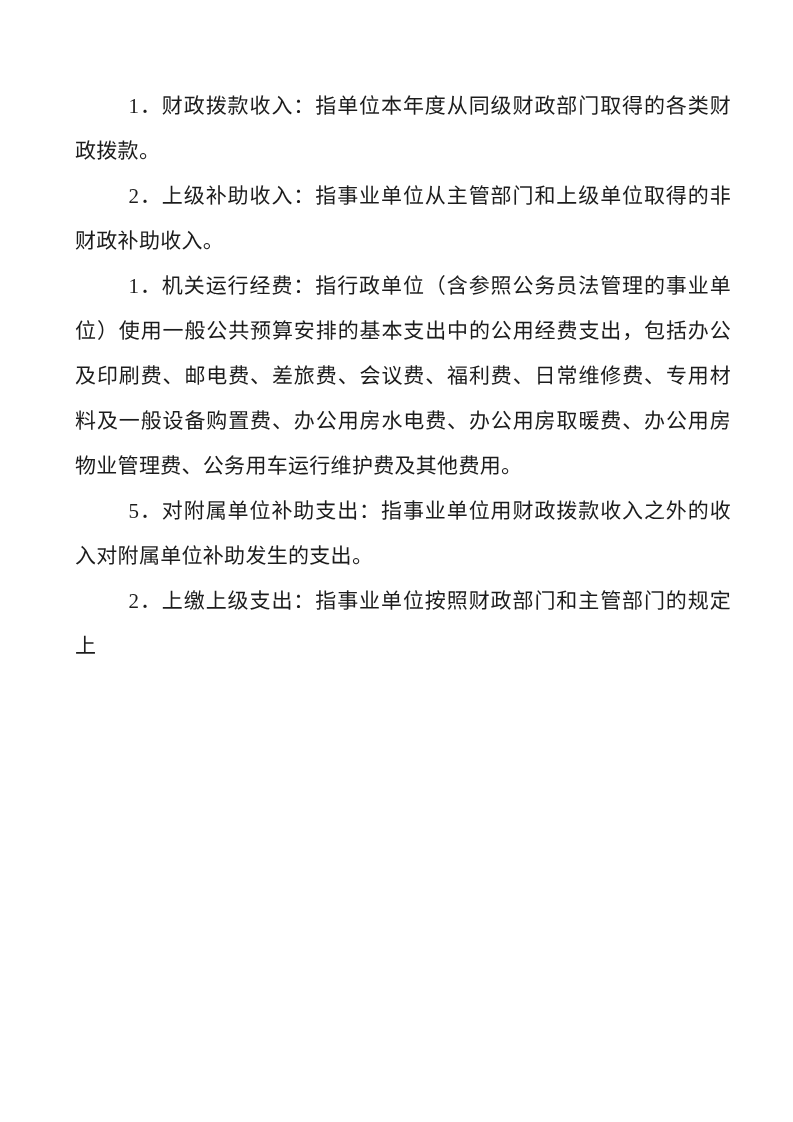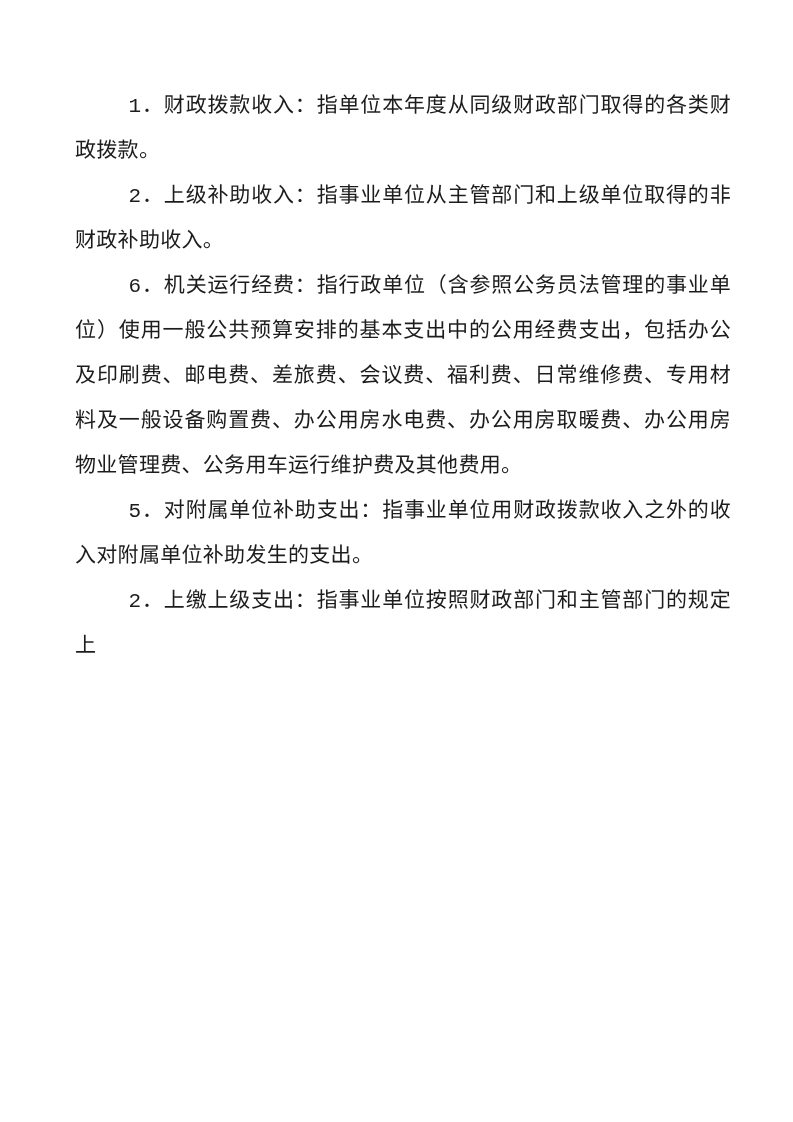--- a/index.html
+++ b/index.html
@@ -6,21 +6,21 @@
     margin: 0;
     padding: 0;
     background: #ffffff;
   }
   .page {
     position: relative;
     width: 793px;
     height: 790px;
     background: #ffffff;
     overflow: hidden;
-    font-family: Liberation Mono, monospace;
+    font-family: Liberation Serif, serif;
     color: #1c1c1c;
   }
   .content {
     position: absolute;
     left: 75px;
     top: 84px;
     width: 656px;
     font-size: 21px;
     line-height: 45px;
     text-align: justify;
@@ -44,19 +44,19 @@
     color: #4d7c0f;
   }
 </style>
 </head>
 <body>
 
 <div class="page">
   <div class="content">
     <p>1．财政拨款收入：指单位本年度从同级财政部门取得的各类财政拨款。</p>
     <p>2．上级补助收入：指事业单位从主管部门和上级单位取得的非财政补助收入。</p>
-    <p>6．机关运行经费：指行政单位（含参照公务员法管理的事业单位）使用一般公共预算安排的基本支出中的公用经费支出，包括办公及印刷费、邮电费、差旅费、会议费、福利费、日常维修费、专用材料及一般设备购置费、办公用房水电费、办公用房取暖费、办公用房物业管理费、公务用车运行维护费及其他费用。</p>
+    <p>1．机关运行经费：指行政单位（含参照公务员法管理的事业单位）使用一般公共预算安排的基本支出中的公用经费支出，包括办公及印刷费、邮电费、差旅费、会议费、福利费、日常维修费、专用材料及一般设备购置费、办公用房水电费、办公用房取暖费、办公用房物业管理费、公务用车运行维护费及其他费用。</p>
     <p>5．对附属单位补助支出：指事业单位用财政拨款收入之外的收入对附属单位补助发生的支出。</p>
     <p>2．上缴上级支出：指事业单位按照财政部门和主管部门的规定上</p>
   </div>
 
   <div class="page-footer">- 21 -</div>
 </div>
 
 </body></html>

